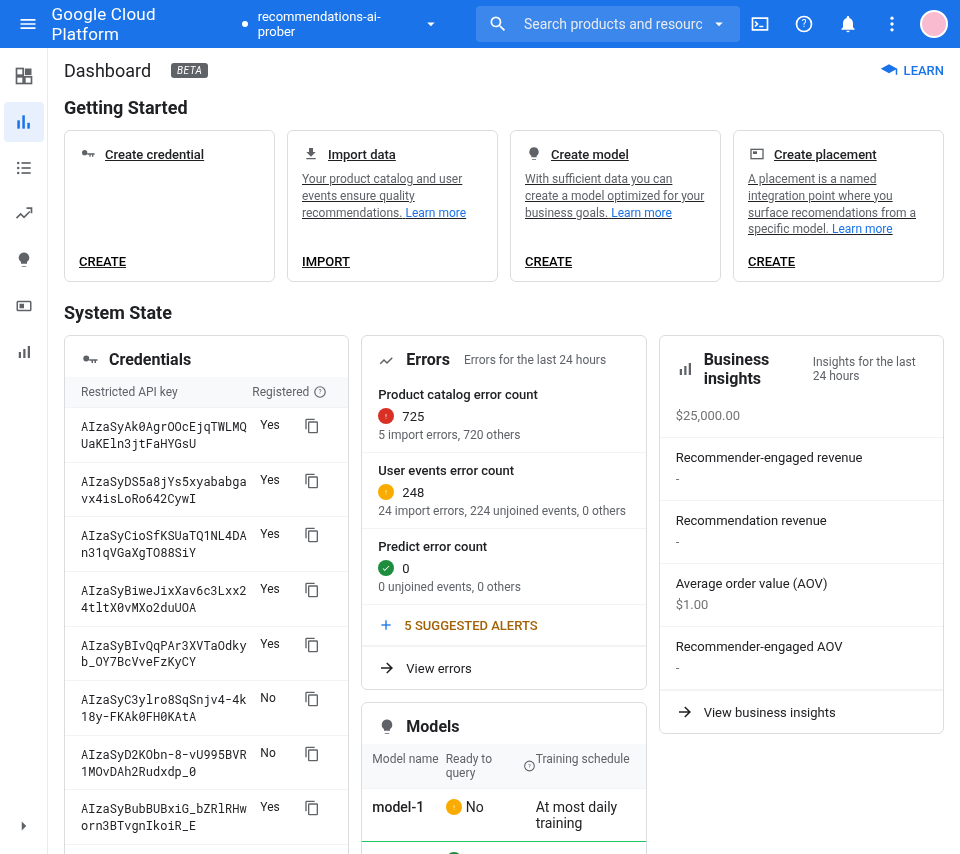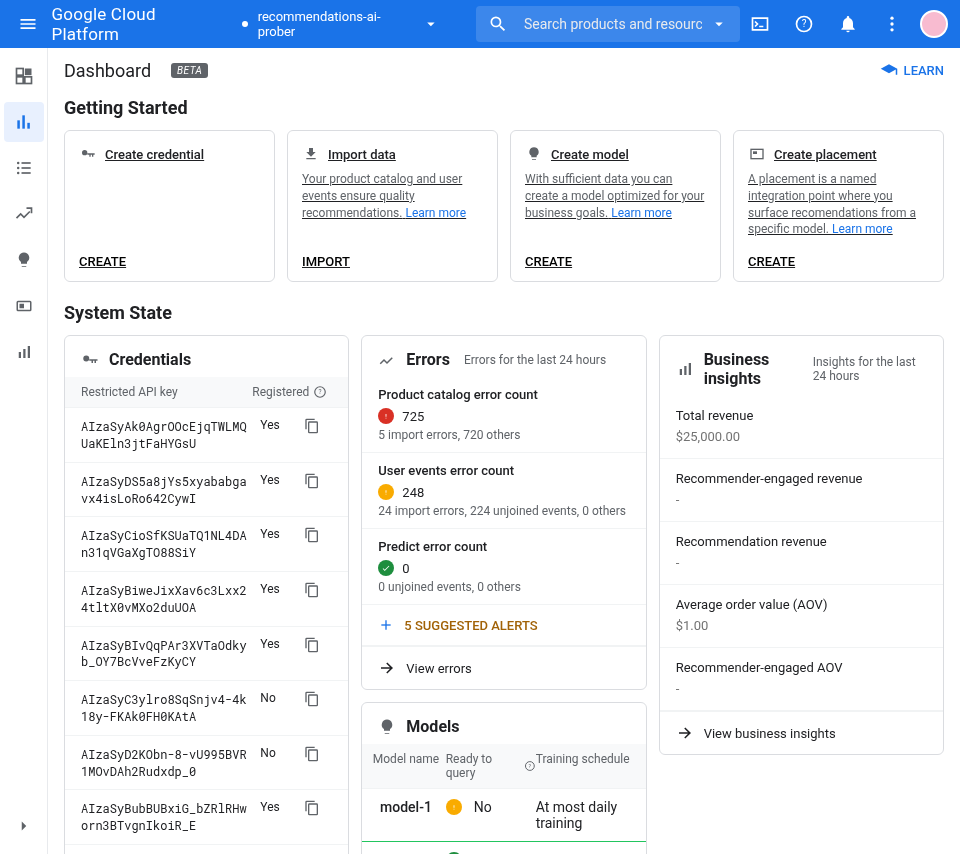--- a/index.html
+++ b/index.html
@@ -57,22 +57,22 @@
 .eblock .et { font-size: 13px; font-weight: 500; margin-bottom: 6px; }
 .eblock .eline { display: flex; align-items: flex-end; gap: 8px; font-size: 13px; margin-bottom: 4px; }
 .eblock .edet { font-size: 12px; color: #5f6368; }
 .badge { width: 16px; height: 16px; border-radius: 50%; display: inline-flex; align-items: center; justify-content: center; color: #fff; font-size: 10px; font-weight: bold; }
 .badge.red { background: #d93025; }
 .badge.yellow { background: #f9ab00; }
 .badge.green { background: #1e8e3e; }
 .badge.yellow svg, .badge.red svg, .badge.green svg { width: 10px; height: 10px; }
 .suggest { padding: 12px 16px; color: #a16207; font-weight: 500; font-size: 13px; cursor: pointer; display: flex; align-items: center; gap: 10px; border-bottom: 1px solid #f1f3f4; }
 .mthead { display: flex; padding: 8px 10px; font-size: 12px; color: #5f6368; background: #f8f9fa; border-bottom: 1px solid #f1f3f4; }
-.mc1 { flex: 1.1; padding-right: 6px; text-align: center; }
-.mc2 { width: 90px; display: flex; align-items: center; gap: 12px; }
+.mc1 { flex: 1.1; padding-right: 6px; }
+.mc2 { width: 90px; display: flex; align-items: center; gap: 4px; }
 .mc3 { width: 100px; }
 .mrow { display: flex; padding: 10px 10px; font-size: 14px; border-bottom: 1px solid #22c55e; align-items: flex-start; }
 .mrow .mc1 { font-weight: 500; word-break: break-word; }
 .brow { padding: 12px 16px 14px 16px; border-bottom: 1px solid #f1f3f4; }
 .brow .bt { font-size: 13px; margin-bottom: 6px; }
 .brow .bv { font-size: 13px; color: #737373; }
 .bullet { color: #5f6368; }
 svg { display: block; }
 a.lm { color: #1a73e8; text-decoration: underline; }
 </style>
@@ -482,21 +482,20 @@
                   <rect x="5" y="12" width="3" height="8"></rect>
                   <rect x="11" y="8" width="3" height="12"></rect>
                   <rect x="17" y="4" width="3" height="16"></rect>
                 </svg>
               </span>
             <h3>Business insights</h3>
             <span class="sub">Insights for the last 24 hours</span>
           </div>
           <div id="insight-rows">
               <div class="brow">
-                <div class="bt">Total revenue</div>
     <div class="bv ">$25,000.00</div>
               </div>
               <div class="brow">
                 <div class="bt">Recommender-engaged revenue</div>
     <div class="bv bullet">-</div>
               </div>
               <div class="brow">
                 <div class="bt">Recommendation revenue</div>
     <div class="bv bullet">-</div>
               </div>

